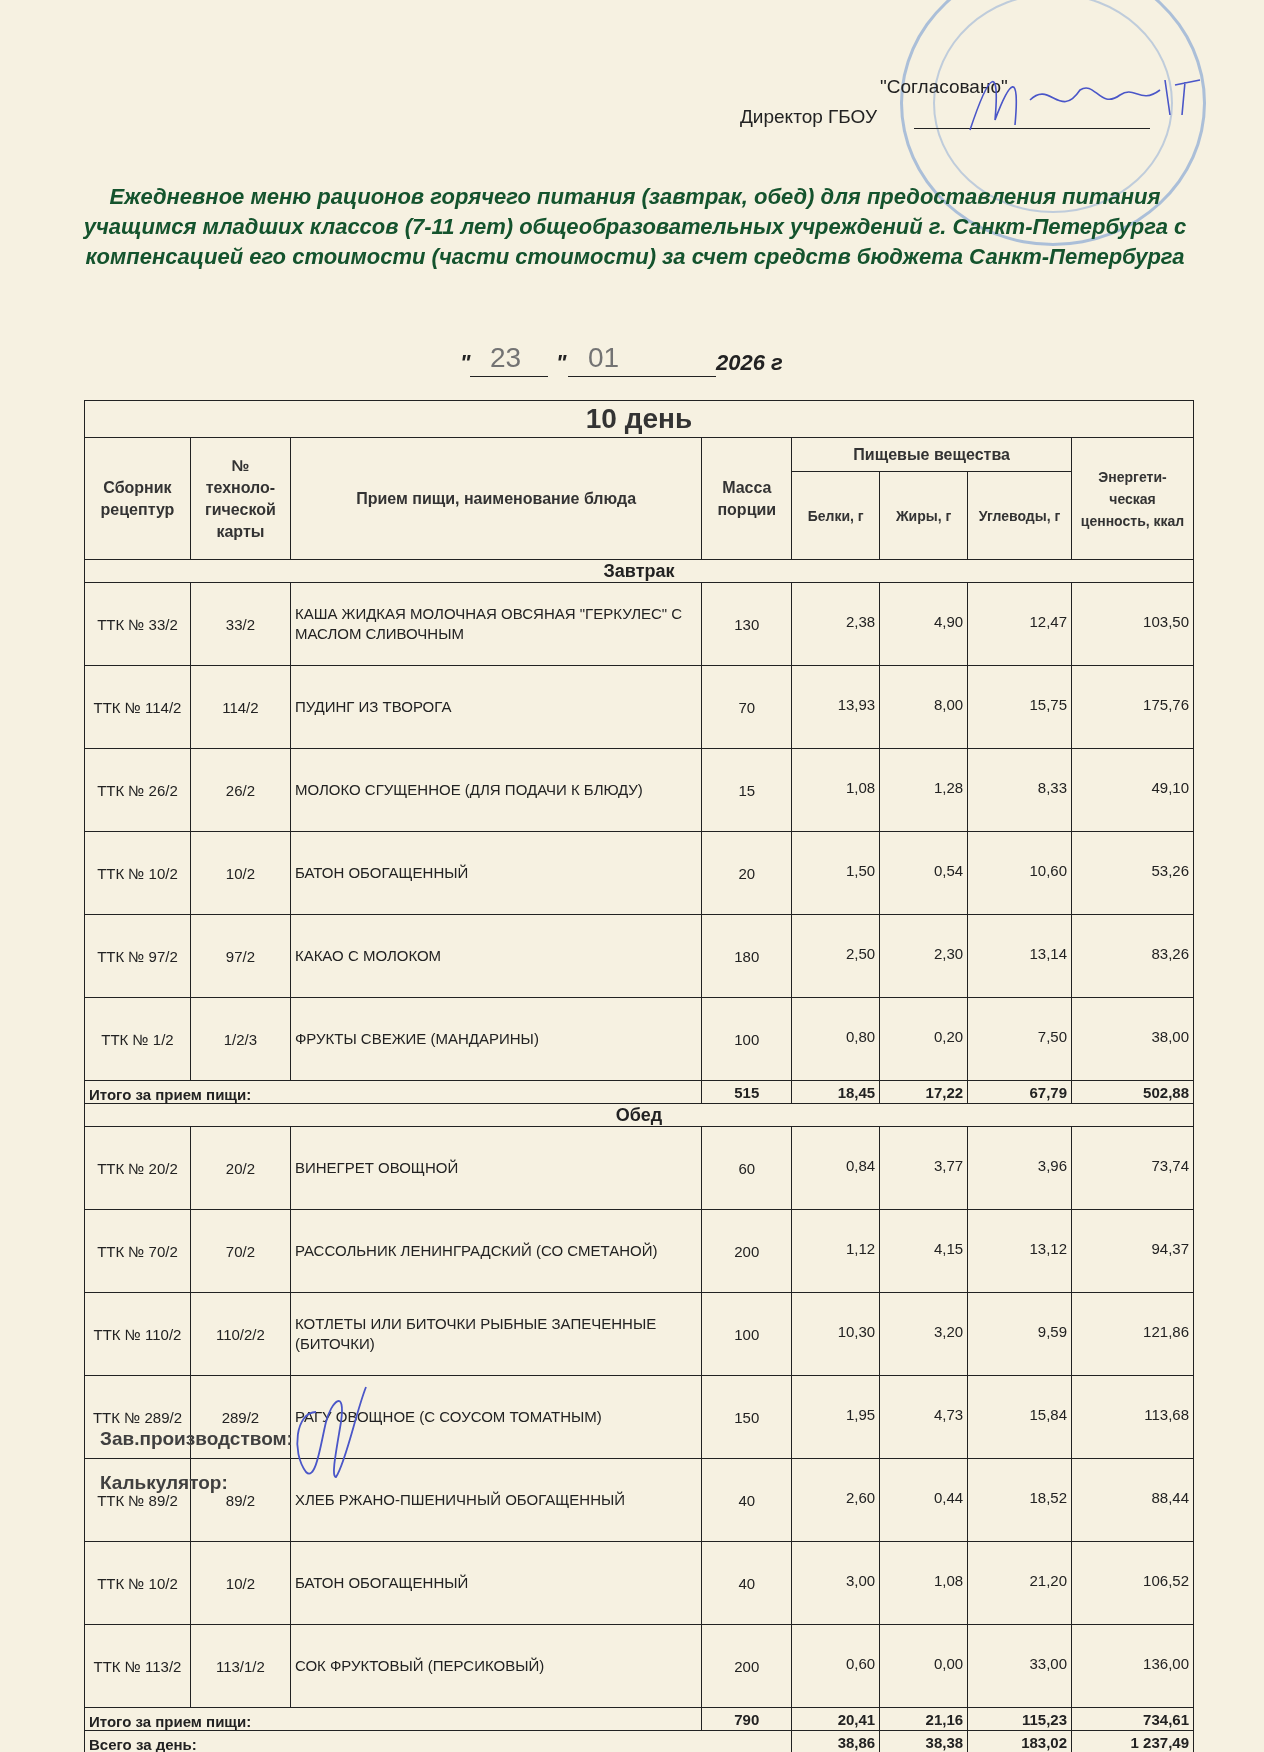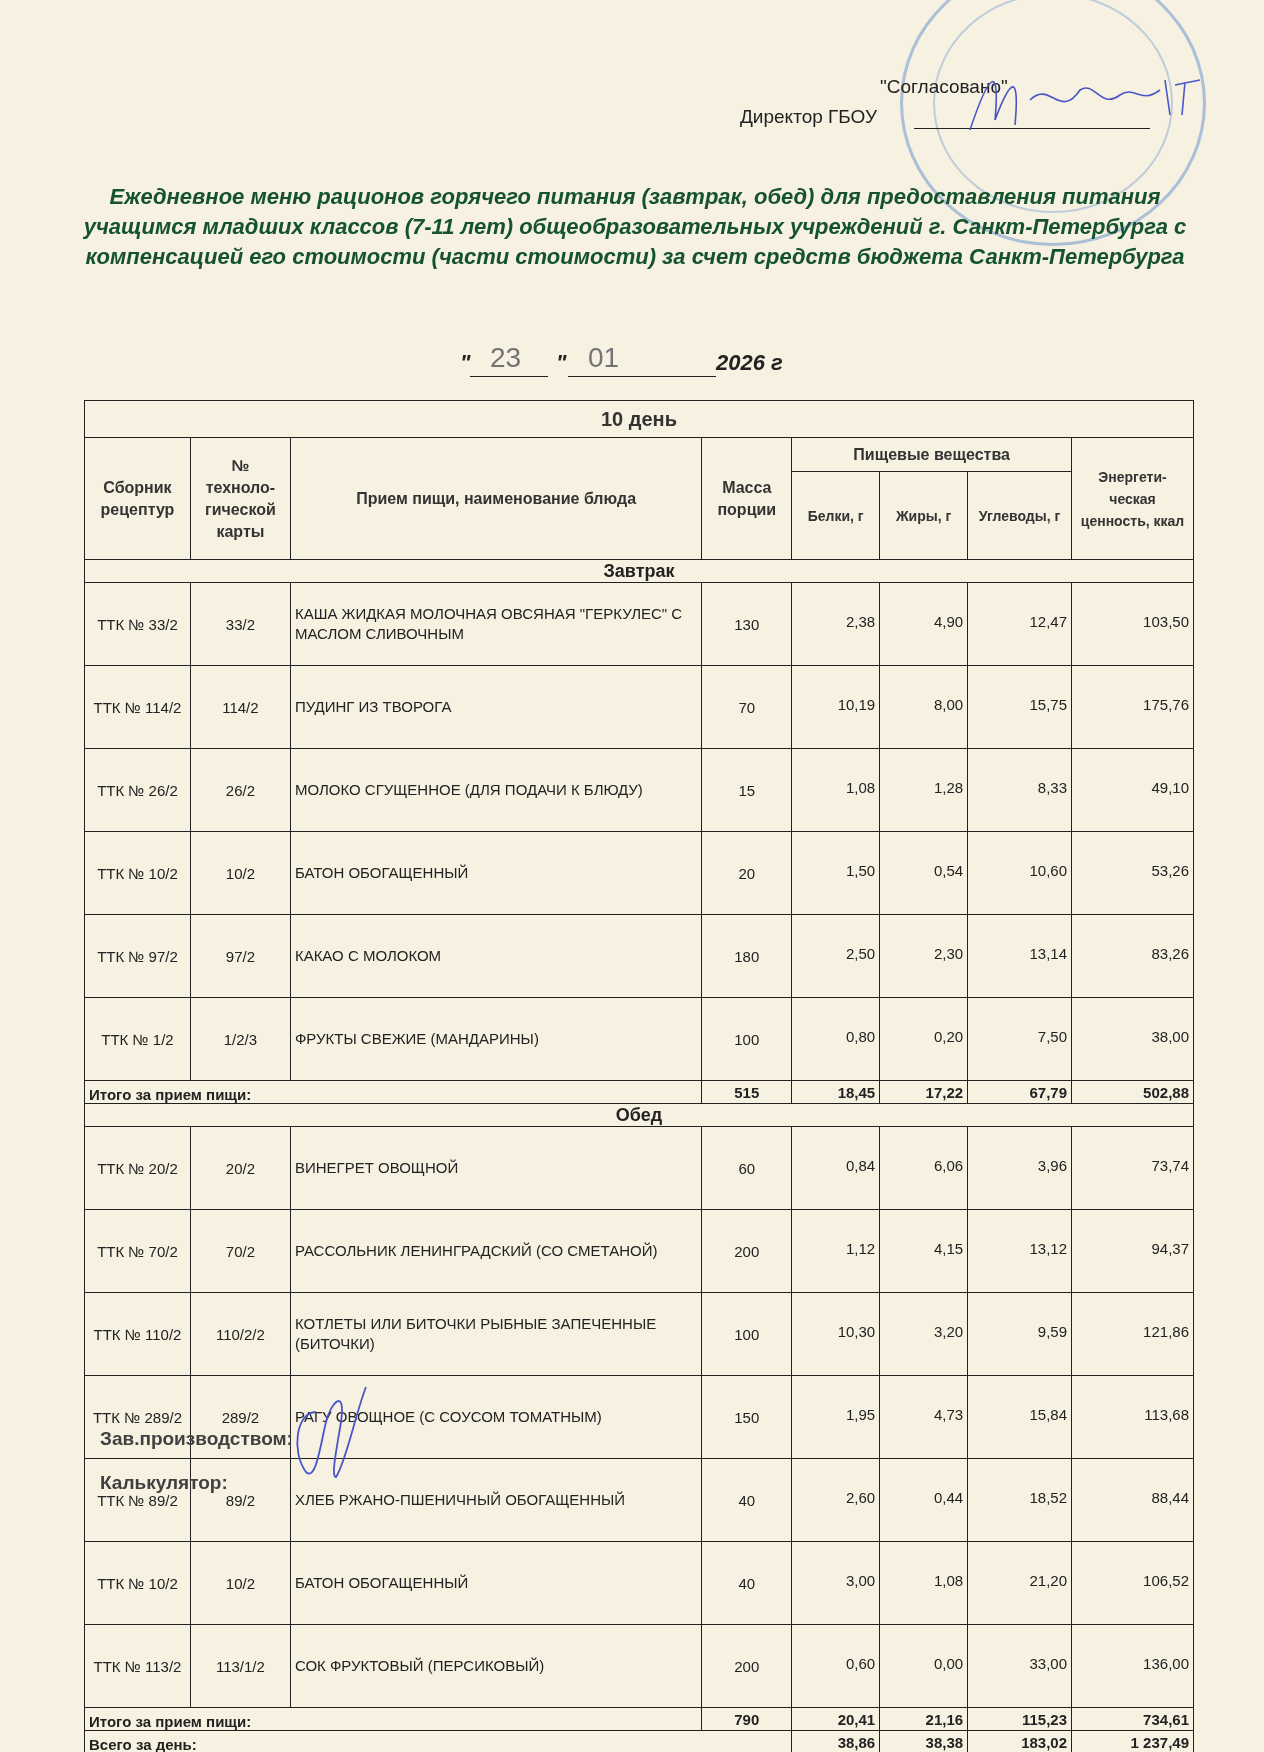--- a/index.html
+++ b/index.html
@@ -28,21 +28,21 @@
   .date { position:absolute; left:460px; top:350px; font-size:22px; font-weight:bold; font-style:italic; }
   .date .q { position:absolute; top:0; }
   .date .hand { position:absolute; color:#737373; font-weight:normal; font-style:normal; font-size:28px; top:-8px; }
   .date .u { position:absolute; border-bottom:1.5px solid #222; top:26px; }
   table.menu {
     position:absolute; left:84px; top:400px; width:1110px;
     border-collapse:collapse; font-size:15px;
   }
   .menu td, .menu th { border:1.5px solid #222; padding:0 4px; }
   .menu th { font-weight:bold; font-size:16px; line-height:22px; color:#333; }
-  .menu .day { height:36px; font-size:20px; }
+  .menu .day { height:36px; font-size:28px; }
   .menu .section { text-align:center; font-weight:bold; font-size:18px; height:22px; }
   .menu tr.item td { height:52px; }
   .menu td.c { text-align:center; }
   .menu td.r { text-align:right; vertical-align:top; padding-top:30px; }
   .menu td.nm { text-align:left; line-height:20px; }
   .menu tr.total td { height:22px; font-weight:bold; }
   .menu tr.total td.lbl { font-weight:bold; vertical-align:bottom; font-size:15px; }
   .sign { position:absolute; left:100px; font-size:19px; font-weight:bold; color:#404040; }
   .sig2 { position:absolute; left:286px; top:1382px; width:90px; height:110px; }
 </style>
@@ -113,21 +113,21 @@
     <td class="r">2,38</td>
     <td class="r">4,90</td>
     <td class="r">12,47</td>
     <td class="r">103,50</td>
   </tr>
   <tr class="item">
     <td class="c">ТТК № 114/2</td>
     <td class="c">114/2</td>
     <td class="nm">ПУДИНГ ИЗ ТВОРОГА</td>
     <td class="c">70</td>
-    <td class="r">10,19</td>
+    <td class="r">13,93</td>
     <td class="r">8,00</td>
     <td class="r">15,75</td>
     <td class="r">175,76</td>
   </tr>
   <tr class="item">
     <td class="c">ТТК № 26/2</td>
     <td class="c">26/2</td>
     <td class="nm">МОЛОКО СГУЩЕННОЕ (ДЛЯ ПОДАЧИ К БЛЮДУ)</td>
     <td class="c">15</td>
     <td class="r">1,08</td>
@@ -177,21 +177,21 @@
   <tr>
         <td colspan="8" class="section">Обед</td>
       </tr>
 
   <tr class="item">
     <td class="c">ТТК № 20/2</td>
     <td class="c">20/2</td>
     <td class="nm">ВИНЕГРЕТ ОВОЩНОЙ</td>
     <td class="c">60</td>
     <td class="r">0,84</td>
-    <td class="r">6,06</td>
+    <td class="r">3,77</td>
     <td class="r">3,96</td>
     <td class="r">73,74</td>
   </tr>
   <tr class="item">
     <td class="c">ТТК № 70/2</td>
     <td class="c">70/2</td>
     <td class="nm">РАССОЛЬНИК ЛЕНИНГРАДСКИЙ (СО СМЕТАНОЙ)</td>
     <td class="c">200</td>
     <td class="r">1,12</td>
     <td class="r">4,15</td>

